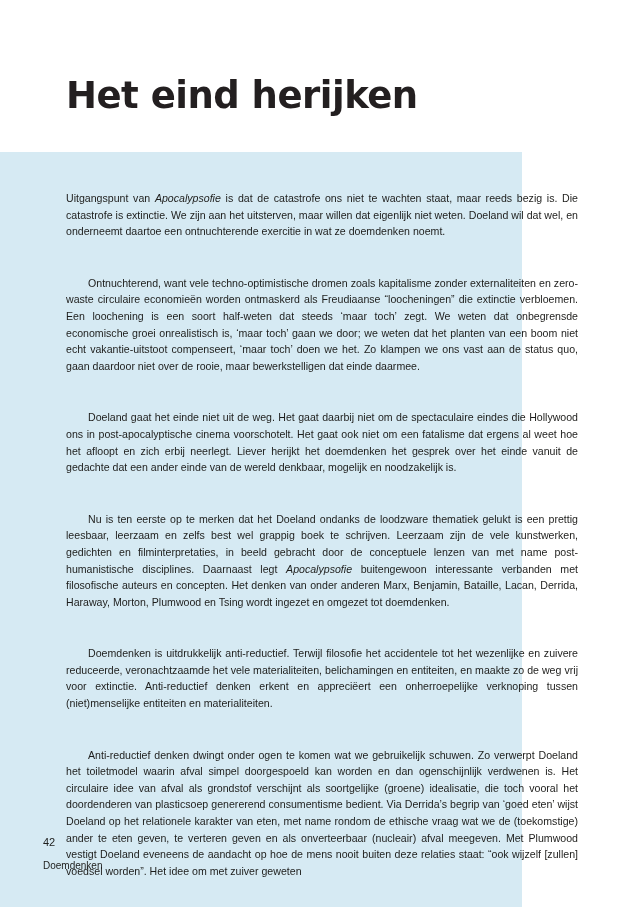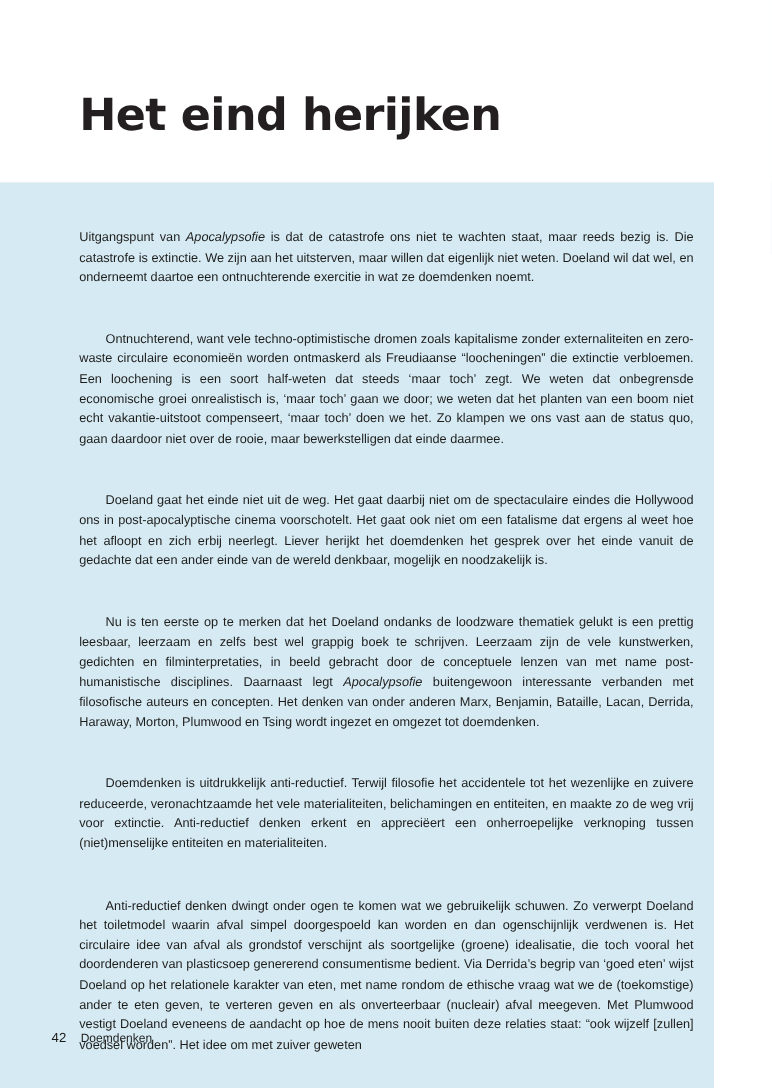--- a/index.html
+++ b/index.html
@@ -37,21 +37,21 @@
     letter-spacing: -0.5px;
     color: #231f20;
     font-family: "DejaVu Sans", sans-serif;
     margin: 0;
     line-height: 1.1;
   }
   .body-band {
     position: absolute;
     left: 0;
     top: 152px;
-    width: 595px;
+    width: 522px;
     height: 755px;
     background: #d6eaf3;
   }
   .column {
     position: absolute;
     left: 66px;
     top: 38px;
     width: 512px;
   }
   .column p {
@@ -70,20 +70,21 @@
   .column p em {
     font-style: italic;
   }
   .footer {
     position: absolute;
     left: 43px;
     bottom: 36px;
     display: flex;
     align-items: baseline;
     gap: 12px;
+    flex-direction: column;
   }
   .folio {
     font-size: 11px;
     color: #1d1d1b;
     font-family: "Liberation Sans", sans-serif;
   }
   .running-head {
     font-size: 10px;
     color: #1d1d1b;
     font-family: "Liberation Sans", sans-serif;

